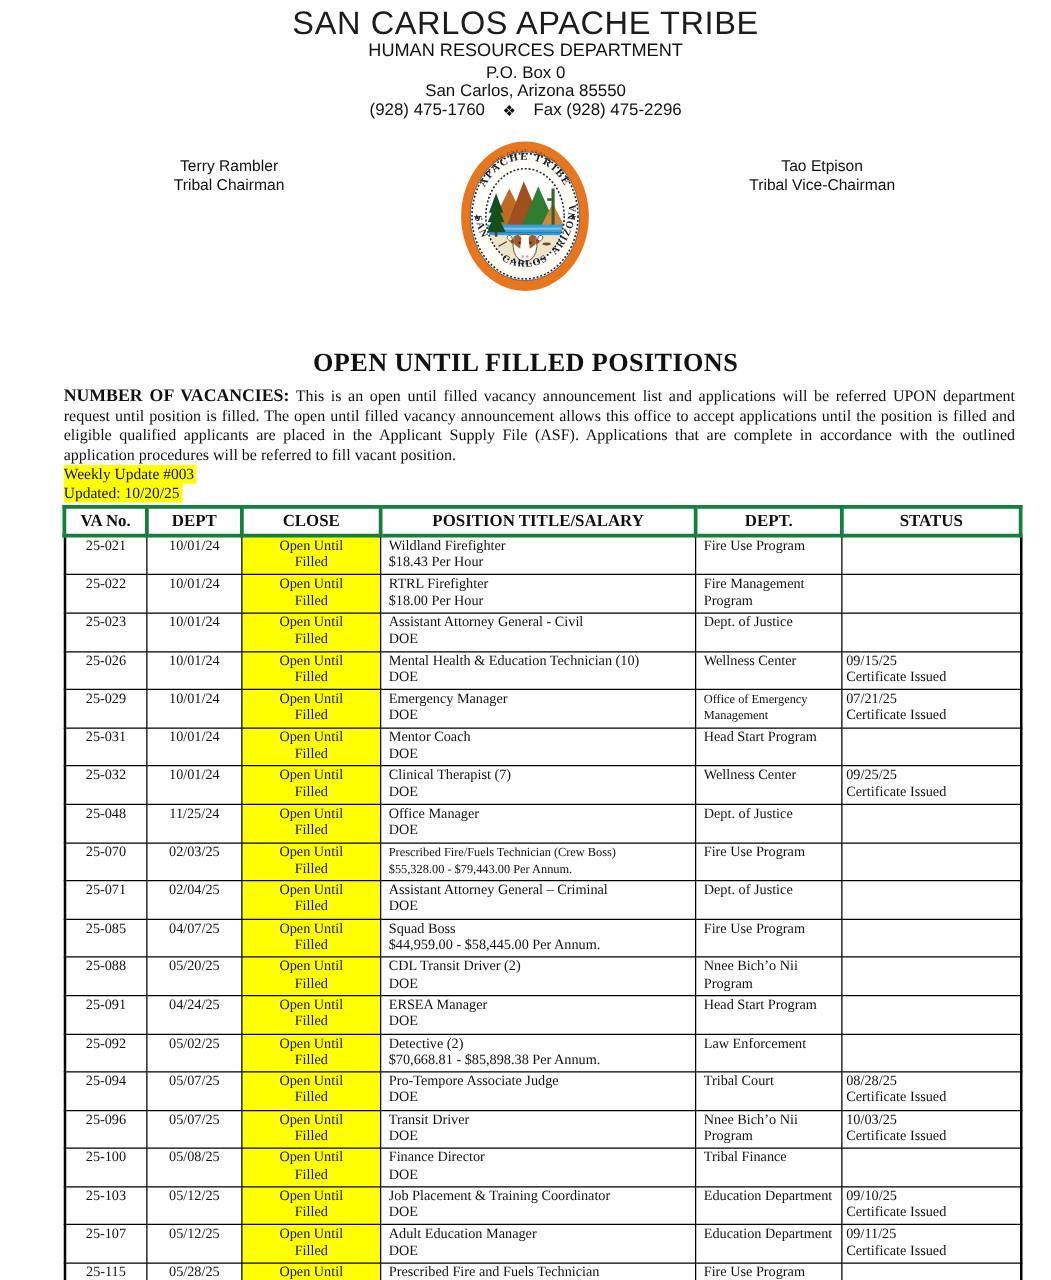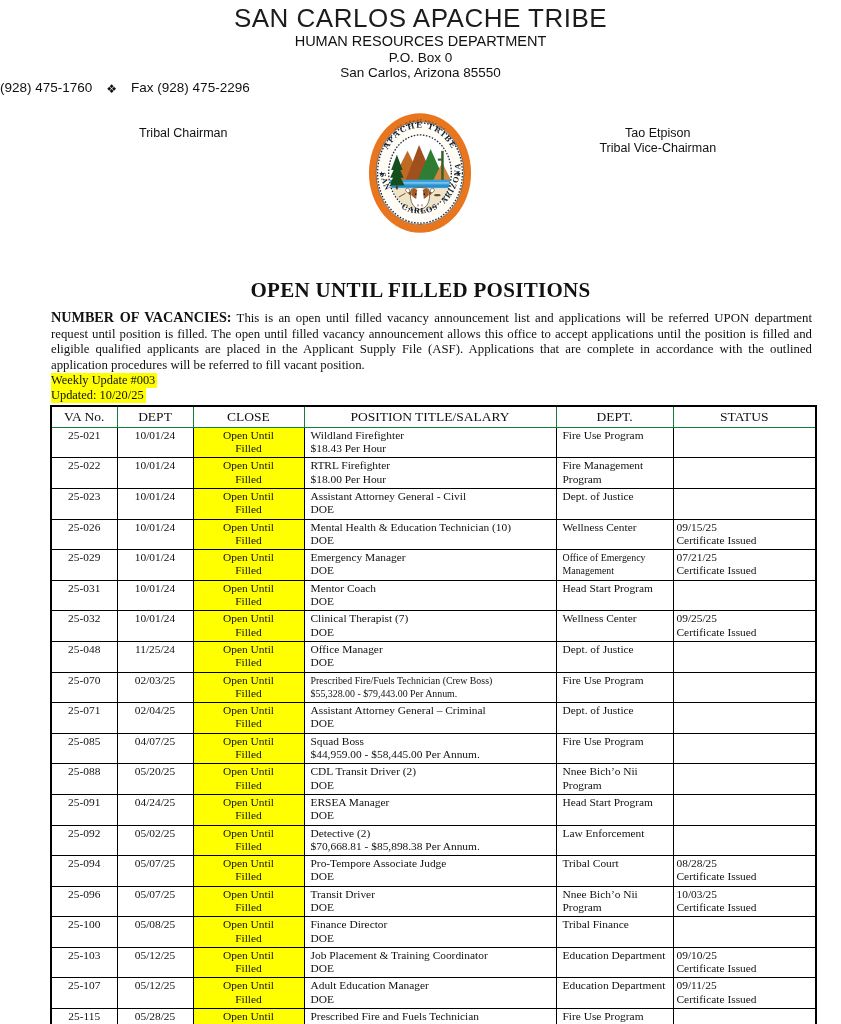--- a/index.html
+++ b/index.html
@@ -7,37 +7,37 @@
   .page {
     width:841px; height:1024px; background:#fff; overflow:hidden;
     font-family:"Liberation Serif","DejaVu Serif",serif; color:#111;
     position:relative;
   }
   
   .letterhead { text-align:center; padding-top:4px; font-family:"Liberation Sans","DejaVu Sans",sans-serif; }
   .lh-title { font-size:26px; line-height:29px; font-weight:400; letter-spacing:.5px; color:#1c1c1c; }
   .lh-dept  { font-size:14.5px; line-height:17px; }
   .lh-line  { font-size:13.5px; line-height:15px; }
-  .lh-phone { font-size:13.5px; line-height:16px; display:flex; align-items:center; gap:14px; }
+  .lh-phone { font-size:13.5px; line-height:16px; display:flex; justify-content:center; align-items:center; gap:14px; }
   .diamond  { font-size:12px; position:relative; top:1px; }
   
   .officials-row { display:flex; margin-top:14px; height:128px; }
   .official { flex:1; text-align:center; margin-top:16px;
               font-family:"Liberation Sans","DejaVu Sans",sans-serif; font-size:12.5px; line-height:15px; }
   .seal-wrap { width:108px; flex:0 0 108px; }
   
   .main-title { text-align:center; margin-top:40px; font-size:21px; font-weight:700; letter-spacing:.3px; }
   .vacancy-para { margin:7px 29px 0 51px; font-size:12.8px; line-height:15.6px; text-align:justify; }
   .vacancy-para b { font-size:14.2px; }
   .hl-line { margin-left:51px; font-size:12.4px; line-height:13.2px; margin-top:1px; }
   .hl-line span { background:#ffff00; padding:0 2px 1px 0; }
   
   table.positions { border-collapse:collapse; margin:3px 0 0 50px; width:765px;
                     border:2px solid #000; table-layout:fixed; }
-  .positions th { border:1px solid #15803d; font-size:13.5px; font-weight:400; padding:2px 1px; text-align:center; }
+  .positions th { border:3px solid #15803d; font-size:13.5px; font-weight:700; padding:2px 1px; text-align:center; }
   .positions td { border:1px solid #000; font-size:11.4px; line-height:13.3px; padding:1px 3px 2px 3px; vertical-align:top; }
   td.c-va, td.c-open { text-align:center;margin-left:16px; }
   td.c-close { text-align:center; background:#ffff00; }
   td.c-pos  { padding-left:6px; }
   td.c-dept { padding-left:6px; }
   td.c-status { }
   td.small { font-size:9.9px; line-height:13.3px; }
 </style>
 </head>
 <body>
@@ -51,20 +51,21 @@
     <div class="lh-line">San Carlos, Arizona 85550</div>
     <div class="lh-phone">
       <span>(928) 475-1760</span>
       <span class="diamond">❖</span>
       <span>Fax (928) 475-2296</span>
     </div>
   </div>
 
   <div class="officials-row">
     <div class="official">
+      <div>Terry Rambler</div>
       <div>Tribal Chairman</div>
     </div>
 
     <div class="seal-wrap">
       <svg width="106" height="126" viewBox="0 0 110 126">
         <defs>
           <clipPath id="sceneClip">
               <ellipse cx="55" cy="63" rx="32" ry="39"></ellipse>
             </clipPath>
           <path id="ringTopArc" d="M 12,64 A 43,54 0 0 1 98,64" fill="none"></path>

